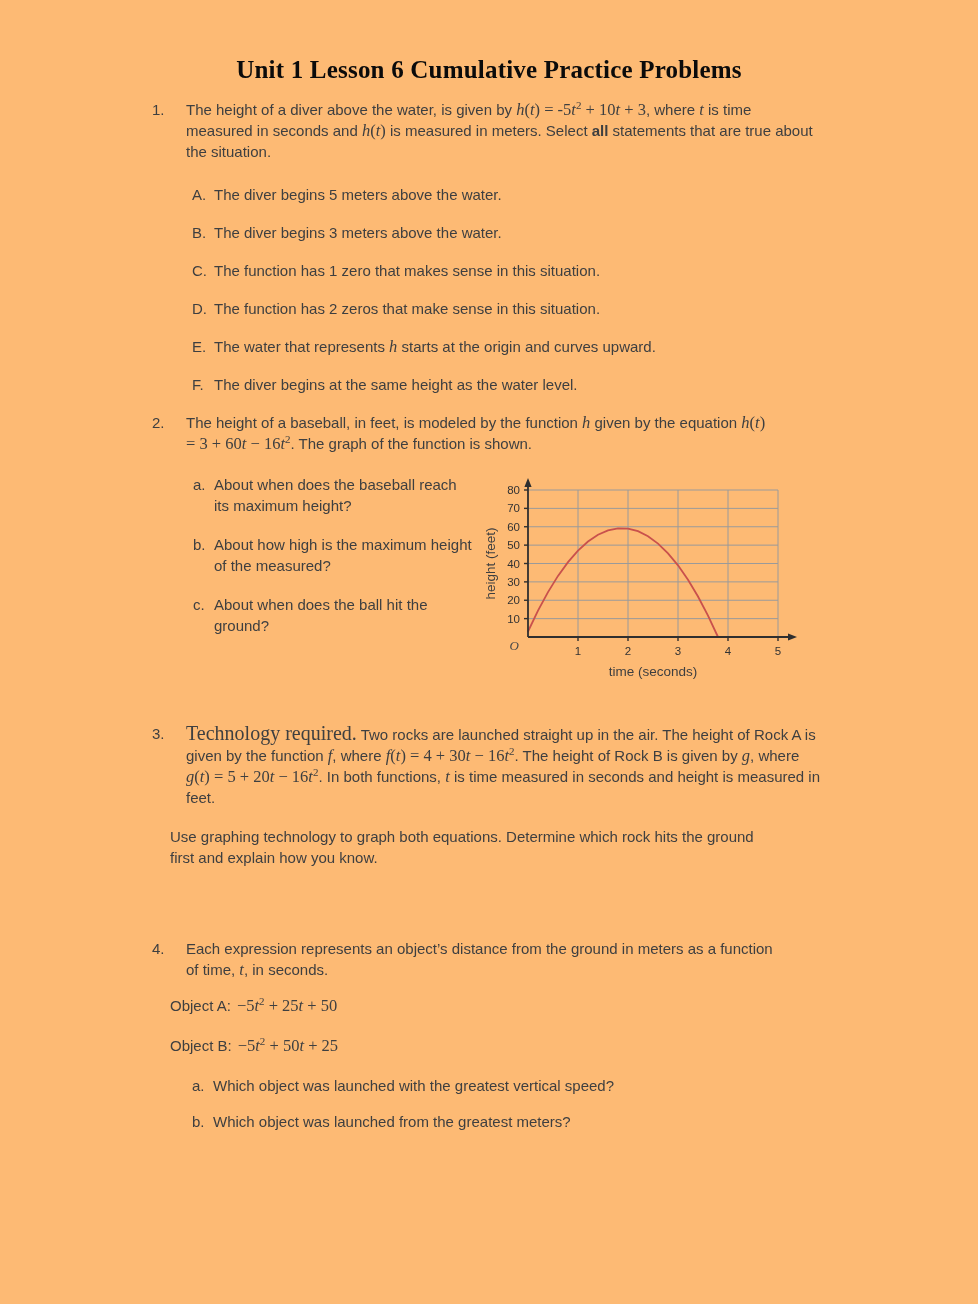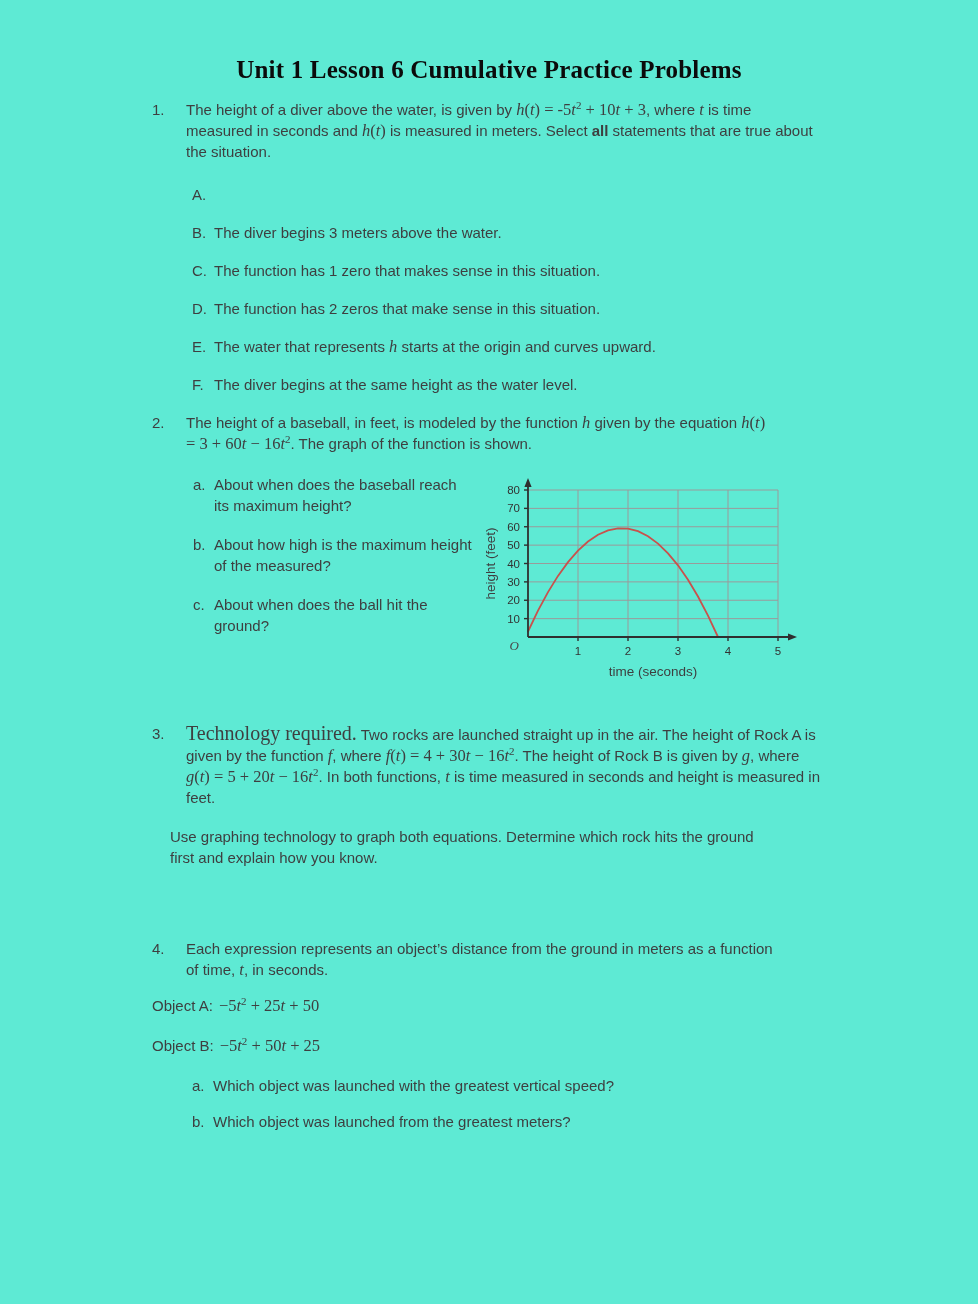--- a/index.html
+++ b/index.html
@@ -1,17 +1,17 @@
 <!DOCTYPE html>
 <html><head>
 <meta charset="utf-8">
 <style>
   html,body{margin:0;padding:0;background:#e8e8e8;}
   .page{
-    width:978px;height:1304px;background:#5eead4;margin:0 auto;
+    width:978px;height:1304px;background:#fdba74;margin:0 auto;
     font-family:"Liberation Sans",sans-serif;color:#3e3f40;
     font-size:15px;line-height:21px;overflow:hidden;box-sizing:border-box;
   }
   .title{
     text-align:center;margin:54px 10px 0 10px;
     font-family:"Liberation Serif",serif;font-weight:bold;
     font-size:25px;line-height:32px;color:#0b0b0b;letter-spacing:.2px;
   }
   main{margin-left:152px;margin-right:40px;}
   .problem{display:flex;align-items:flex-start;}
@@ -29,21 +29,21 @@
   .options{margin-top:22px;margin-left:40px;}
   .option{display:flex;margin-bottom:17px;}
   .olabel{flex:0 0 22px;white-space:nowrap;}
   .otext{flex:0 1 auto;width:580px;}
   .p2row{display:flex;margin-top:20px;margin-left:41px;}
   .qcol{flex:0 0 282px;}
   .question{display:flex;margin-bottom:18px;}
   .qlabel{flex:0 0 21px;white-space:nowrap;}
   .qtext{flex:0 1 auto;width:258px;}
   .graphfig{flex:0 0 auto;margin:0 0 0 8px;}
-  .objline{display:flex;align-items:baseline;}
+  .objline{margin-left:18px;display:flex;align-items:baseline;}
   .obj-a{margin-top:15px;}
   .obj-b{margin-top:19px;}
   .objlabel{white-space:nowrap;margin-right:6px;}
   .p4qs{margin-top:19px;margin-left:40px;}
   .p4qs .question{margin-bottom:15px;}
   
   .m{font-family:"Liberation Serif",serif;font-size:16.5px;}
   .m sup{font-size:11px;line-height:0;vertical-align:super;}
   .m i{font-style:italic;}
   .seg-b{font-weight:bold;}
@@ -62,20 +62,21 @@
   <main>
 
     <div class="problem p1">
       <span class="pnum">1.</span>
       <div class="ptext"><span>The height of a diver above the water, is given by </span><span class="m"><i>h</i>(<i>t</i>) = -5<i>t</i><sup>2</sup> + 10<i>t</i> + 3</span><span>, where </span><span class="m"><i>t</i></span><span> is time measured in seconds and </span><span class="m"><i>h</i>(<i>t</i>)</span><span> is measured in meters. Select </span><span class="seg-b">all</span><span> statements that are true about the situation.</span></div>
     </div>
 
     <div class="options">
       <div class="option">
         <span class="olabel">A.</span>
+        <div class="otext"><span>The diver begins 5 meters above the water.</span></div>
       </div>
       <div class="option">
         <span class="olabel">B.</span>
         <div class="otext"><span>The diver begins 3 meters above the water.</span></div>
       </div>
       <div class="option">
         <span class="olabel">C.</span>
         <div class="otext"><span>The function has 1 zero that makes sense in this situation.</span></div>
       </div>
       <div class="option">

